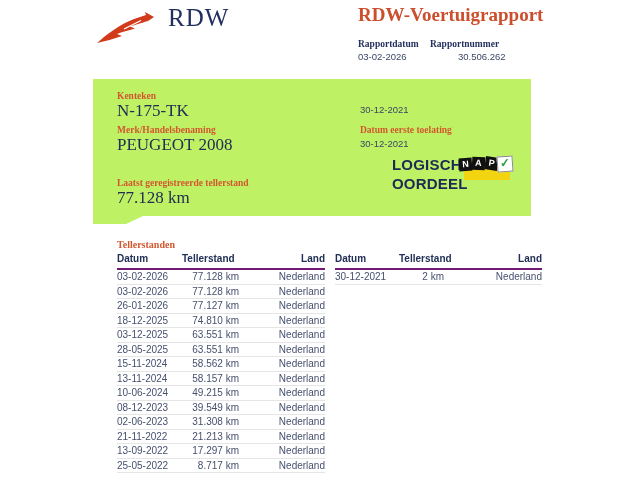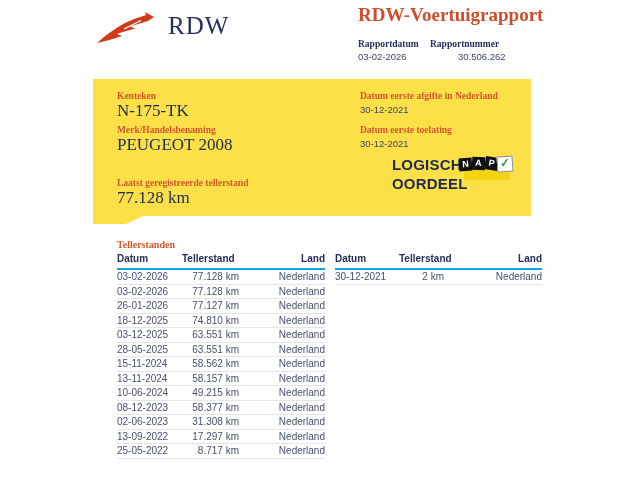--- a/index.html
+++ b/index.html
@@ -6,39 +6,39 @@
   body{
     width:640px;height:480px;background:#ffffff;overflow:hidden;position:relative;
     font-family:"Liberation Sans",sans-serif;
     -webkit-font-smoothing:antialiased;
   }
   .abs{position:absolute;}
 
   
   .logo-feather{position:absolute;left:96px;top:11px;width:64px;height:34px;}
   .logo-text{
-    position:absolute;left:168px;top:12px;
+    position:absolute;left:168px;top:4px;
     font-family:"Liberation Serif",serif;font-size:25px;color:#223060;letter-spacing:1px;
   }
   .page-title{
     position:absolute;left:358px;top:4px;margin:0;
     font-family:"Liberation Serif",serif;font-weight:bold;font-size:19px;color:#cc4f2d;
   }
   .meta-label{
     font-family:"Liberation Serif",serif;font-weight:bold;font-size:9.5px;color:#24305e;
   }
   .meta-value{font-size:9.5px;color:#3a4566;}
   .m-dl{left:358px;top:39px;}
   .m-nl{left:430px;top:39px;}
   .m-dv{left:358px;top:51px;}
   .m-nv{left:430px;top:51px;margin-left:28px;}
 
   
   .panel{
-    position:absolute;left:93px;top:79px;width:454px;height:145px;background:#fde047;
+    position:absolute;left:93px;top:79px;width:454px;height:145px;background:#bef264;
     clip-path:polygon(0 0,438px 0,438px 137px,50px 137px,33px 145px,0 145px);
   }
   .fld-label{
     position:absolute;
     font-family:"Liberation Serif",serif;font-weight:bold;font-size:9.5px;color:#d2572f;
   }
   .fld-big{
     position:absolute;
     font-family:"Liberation Serif",serif;font-size:17px;color:#222d54;
   }
@@ -67,21 +67,21 @@
   
   .section-title{
     position:absolute;left:117px;top:239px;margin:0;
     font-family:"Liberation Serif",serif;font-weight:bold;font-size:10px;color:#d2572f;
   }
   table.odo{border-collapse:collapse;table-layout:fixed;position:absolute;top:252px;}
   .odo-left{left:117px;width:208px;}
   .odo-right{left:335px;width:207px;}
   table.odo th{
     font-size:10px;font-weight:bold;color:#222f56;text-align:left;
-    padding:2px 0 4px;border-bottom:2px solid #0ea5e9;line-height:10px;
+    padding:2px 0 4px;border-bottom:2px solid #701a75;line-height:10px;
   }
   table.odo td{
     font-size:10px;color:#46506e;padding:2px 0 1px;line-height:10.5px;
     border-bottom:1px solid #e5e5e5;white-space:nowrap;
   }
   .odo-left  th.c0{width:65px;} .odo-left  th.c1{width:57px;}
   .odo-right th.c0{width:64px;} .odo-right th.c1{width:45px;}
   table.odo th.c2{text-align:right;margin-top:9px;}
   table.odo td.c1{text-align:right;padding-right:0;}
   table.odo td.c2{text-align:right;}
@@ -106,21 +106,20 @@
 <section class="panel">
   <span class="fld-label" style="left:24px;top:12px">Kenteken</span>
   <span class="fld-big" style="left:24px;top:22px">N-175-TK</span>
 
   <span class="fld-label" style="left:24px;top:46px">Merk/Handelsbenaming</span>
   <span class="fld-big" style="left:24px;top:56px">PEUGEOT 2008</span>
 
   <span class="fld-label" style="left:24px;top:99px">Laatst geregistreerde tellerstand</span>
   <span class="fld-big" style="left:24px;top:109px">77.128 km</span>
 
-  <span class="fld-label" style="left:267px;top:12px">Datum eerste afgifte in Nederland</span>
   <span class="fld-small" style="left:267px;top:25px">30-12-2021</span>
 
   <span class="fld-label" style="left:267px;top:46px">Datum eerste toelating</span>
   <span class="fld-small" style="left:267px;top:59px">30-12-2021</span>
 
   <div class="oordeel">
     <div>LOGISCH*</div>
     <div>OORDEEL</div>
   </div>
 
@@ -184,26 +183,31 @@
         <td class="c1">58.157 km</td>
         <td class="c2">Nederland</td>
       </tr>
       <tr>
         <td class="c0">10-06-2024</td>
         <td class="c1">49.215 km</td>
         <td class="c2">Nederland</td>
       </tr>
       <tr>
         <td class="c0">08-12-2023</td>
-        <td class="c1">58.377 km</td>
+        <td class="c1">39.549 km</td>
         <td class="c2">Nederland</td>
       </tr>
       <tr>
         <td class="c0">02-06-2023</td>
         <td class="c1">31.308 km</td>
+        <td class="c2">Nederland</td>
+      </tr>
+      <tr>
+        <td class="c0">21-11-2022</td>
+        <td class="c1">21.213 km</td>
         <td class="c2">Nederland</td>
       </tr>
       <tr>
         <td class="c0">13-09-2022</td>
         <td class="c1">17.297 km</td>
         <td class="c2">Nederland</td>
       </tr>
       <tr>
         <td class="c0">25-05-2022</td>
         <td class="c1">8.717 km</td>

